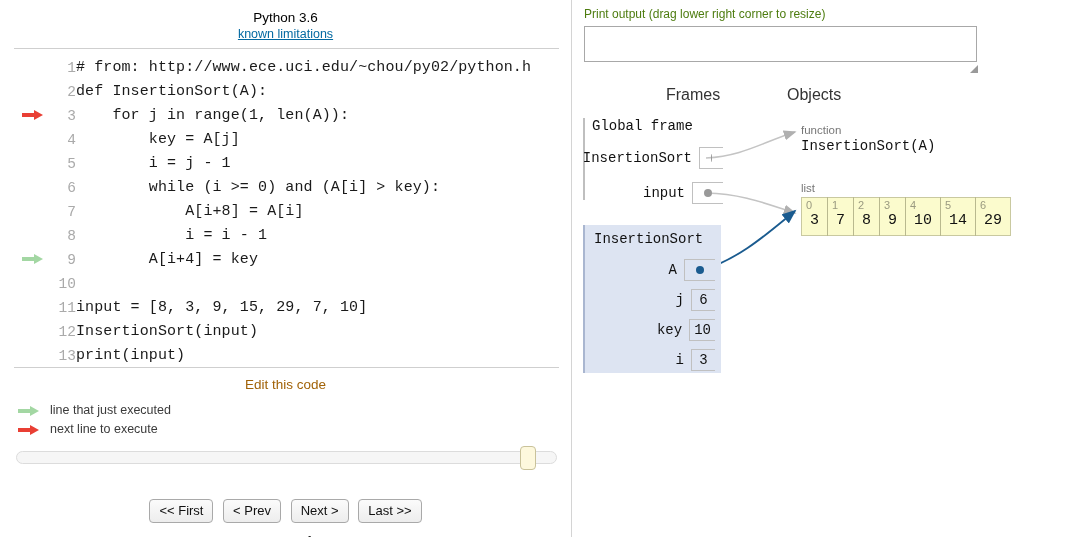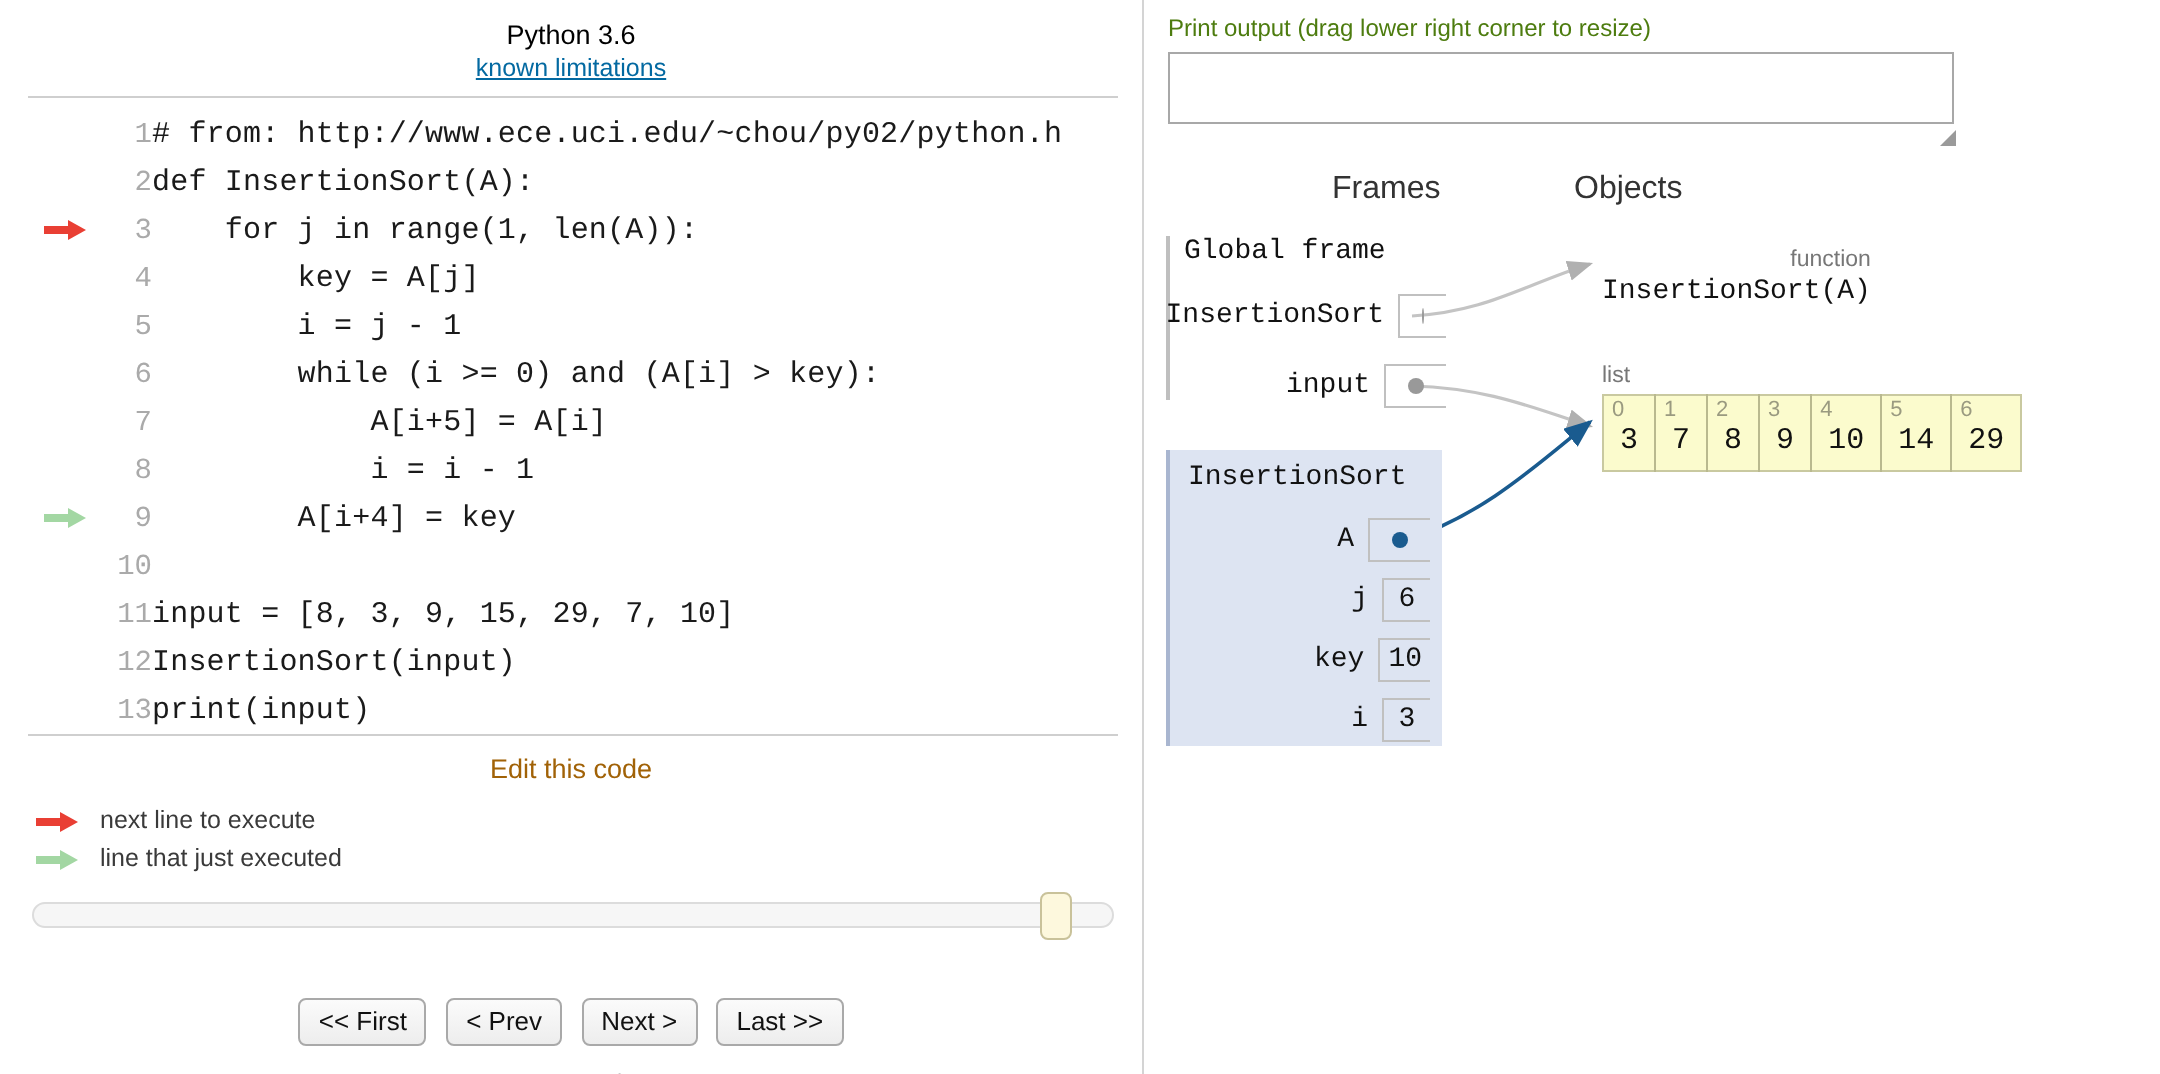--- a/index.html
+++ b/index.html
@@ -303,21 +303,21 @@
     box-sizing: border-box;
   }
   #insertionsort-frame .frame-title {
     position: absolute;
     left: 9px; top: 6px;
   }
 
   
   #function-obj {
     position: absolute;
-    left: 228px; top: 124px; text-align: right;
+    left: 228px; top: 124px;
   }
   .obj-type-label {
     font-size: 11.5px;
     color: #777777;
     line-height: 13px;
   }
   .obj-body-mono {
     font-family: "Liberation Mono", monospace;
     font-size: 14px;
     color: #111;
@@ -406,21 +406,21 @@
               <td class="codeline">        i = j - 1</td>
             </tr>
             <tr>
               <td class="arrow-cell"></td>
               <td class="lineno">6</td>
               <td class="codeline">        while (i &gt;= 0) and (A[i] &gt; key):</td>
             </tr>
             <tr>
               <td class="arrow-cell"></td>
               <td class="lineno">7</td>
-              <td class="codeline">            A[i+5] = A[i]</td>
+              <td class="codeline">            A[i+8] = A[i]</td>
             </tr>
             <tr>
               <td class="arrow-cell"></td>
               <td class="lineno">8</td>
               <td class="codeline">            i = i - 1</td>
             </tr>
             <tr>
               <td class="arrow-cell"><span class="arrow green"><span class="shaft"></span><span class="head"></span></span></td>
               <td class="lineno">9</td>
               <td class="codeline">        A[i+4] = key</td>
@@ -447,33 +447,33 @@
             </tr>
           </tbody>
       </table>
     </div>
 
     <div id="edit-code-row">
       <a id="edit-this-code">Edit this code</a>
     </div>
 
     <div id="legend">
+      <div class="legend-row">
+        <span class="arrow green">
+          <span class="shaft"></span>
+            <span class="head"></span>
+        </span>
+        <span class="legend-label">line that just executed</span>
+      </div>
       <div class="legend-row">
         <span class="arrow red">
           <span class="shaft"></span>
             <span class="head"></span>
         </span>
         <span class="legend-label">next line to execute</span>
-      </div>
-      <div class="legend-row">
-        <span class="arrow green">
-          <span class="shaft"></span>
-            <span class="head"></span>
-        </span>
-        <span class="legend-label">line that just executed</span>
       </div>
     </div>
 
     <div id="slider-wrap">
       <div id="slider-track"></div>
       <div id="slider-handle"></div>
     </div>
 
     <div id="buttons-row">
       <button class="step-btn">&lt;&lt; First</button>

